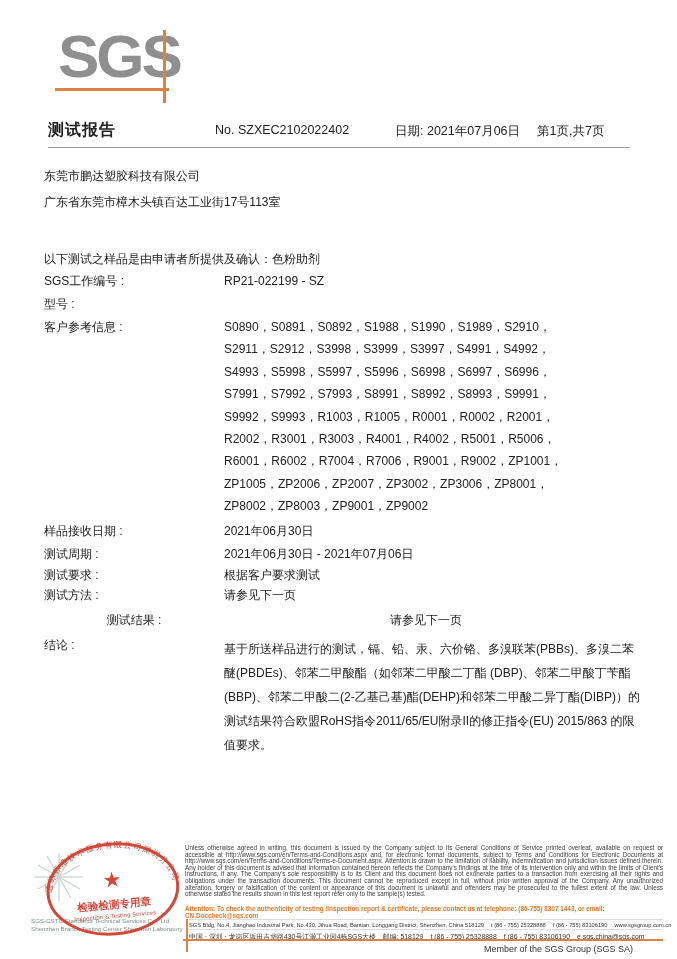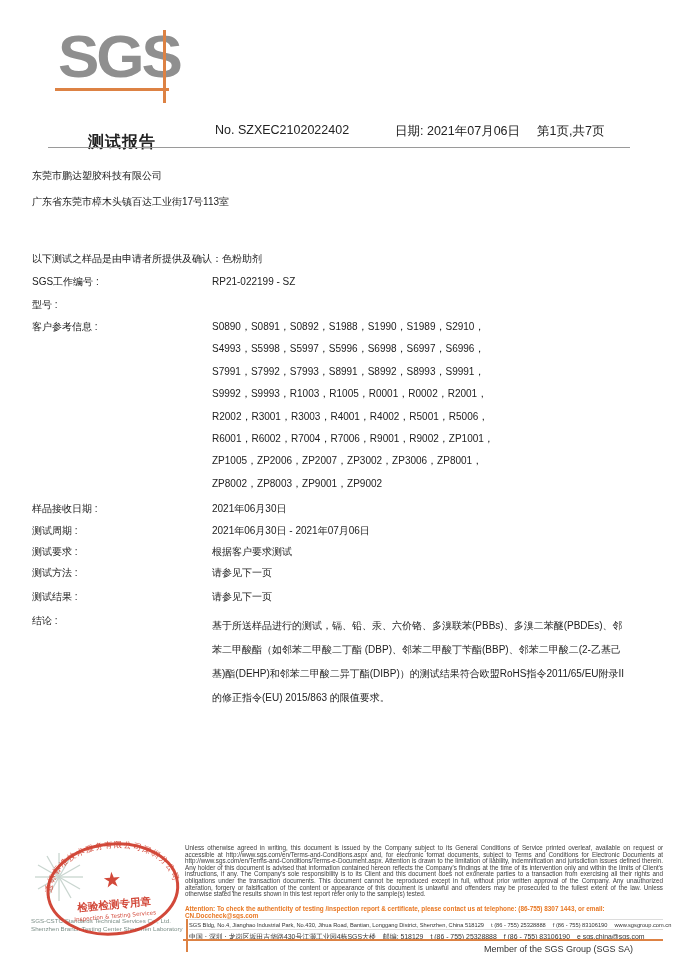--- a/index.html
+++ b/index.html
@@ -11,41 +11,41 @@
   
   .logo-text {
     position:absolute; left:58px; top:26px; font-size:62px; font-weight:bold;
     color:#8f8f8f; letter-spacing:-3px; line-height:1; transform:scaleY(.96);
   }
   .logo-hline { position:absolute; left:55px; top:88px; width:114px; height:3px; background:#dd8244; }
   .logo-vline { position:absolute; left:163px; top:30px; width:3px; height:73px; background:#dd8244; }
 
   
   .hdr { position:absolute; left:48px; top:120px; width:582px; height:26px; }
-  .hdr .title { position:absolute; left:0; top:12px; font-size:16px; font-weight:bold; letter-spacing:1px;margin-left:40px; }
+  .hdr .title { position:absolute; left:0; top:0; font-size:16px; font-weight:bold; letter-spacing:1px; }
   .hdr .repno { position:absolute; left:167px; top:3px; font-size:12.5px; }
   .hdr .date  { position:absolute; left:347px; top:3px; font-size:12.5px; }
   .hdr .pages { position:absolute; left:489px; top:3px; font-size:12.5px; }
   .hdr-rule { position:absolute; left:48px; top:147px; width:582px; height:1px; background:#9a9a9a; }
 
   
-  .content { position:absolute; left:32px; top:163px; width:584px; font-size:10px; }
+  .content { position:absolute; left:44px; top:163px; width:584px; font-size:12px; }
   .company-name, .company-addr { line-height:26px; }
   .intro { margin-top:33px; line-height:22px; }
   .frow { display:flex; }
   .frow .lbl { width:180px; flex:none; }
   .frow .val { flex:1; }
   .fields { }
   .r-job, .r-model { line-height:23px; }
   .r-ref .lbl, .r-ref .val div { line-height:22.4px; }
   .r-received { line-height:23px; margin-top:2px; }
   .r-period { line-height:22px; }
   .r-require { line-height:20px; }
   .r-method { line-height:21px; }
-  .r-result { line-height:24px; padding-top:2px; }
+  .r-result { line-height:24px; padding-top:2px;text-align:center; }
   .r-conclusion { margin-top:5px; }
   .r-conclusion .val { line-height:24px; width:420px; flex:none; }
 
   
   .f-legal {
     position:absolute; left:185px; top:845px; width:478px;
     font-size:6.3px; line-height:6.6px; text-align:justify; color:#3d3d3d;
   }
   .f-attention {
     position:absolute; left:185px; top:905px; width:478px;
@@ -92,20 +92,21 @@
         <div class="lbl">SGS工作编号 :</div>
         <div class="val">RP21-022199 - SZ</div>
       </div>
       <div class="frow r-model">
         <div class="lbl">型号 :</div>
       </div>
       <div class="frow r-ref">
         <div class="lbl">客户参考信息 :</div>
         <div class="val">
           <div>S0890，S0891，S0892，S1988，S1990，S1989，S2910，</div>
+          <div>S2911，S2912，S3998，S3999，S3997，S4991，S4992，</div>
           <div>S4993，S5998，S5997，S5996，S6998，S6997，S6996，</div>
           <div>S7991，S7992，S7993，S8991，S8992，S8993，S9991，</div>
           <div>S9992，S9993，R1003，R1005，R0001，R0002，R2001，</div>
           <div>R2002，R3001，R3003，R4001，R4002，R5001，R5006，</div>
           <div>R6001，R6002，R7004，R7006，R9001，R9002，ZP1001，</div>
           <div>ZP1005，ZP2006，ZP2007，ZP3002，ZP3006，ZP8001，</div>
           <div>ZP8002，ZP8003，ZP9001，ZP9002</div>
         </div>
       </div>
       <div class="frow r-received">

